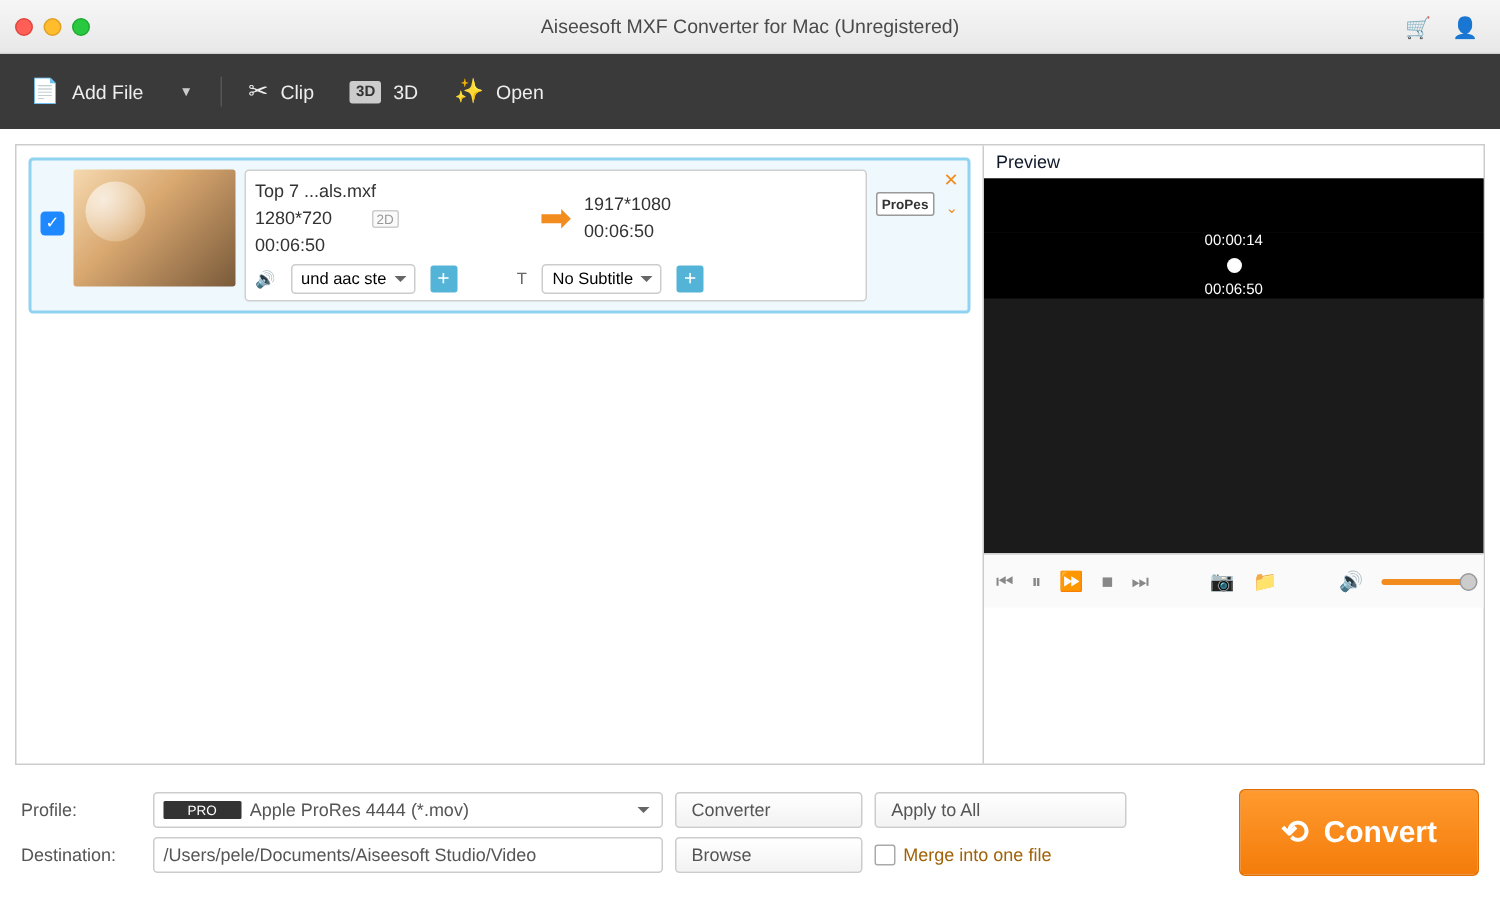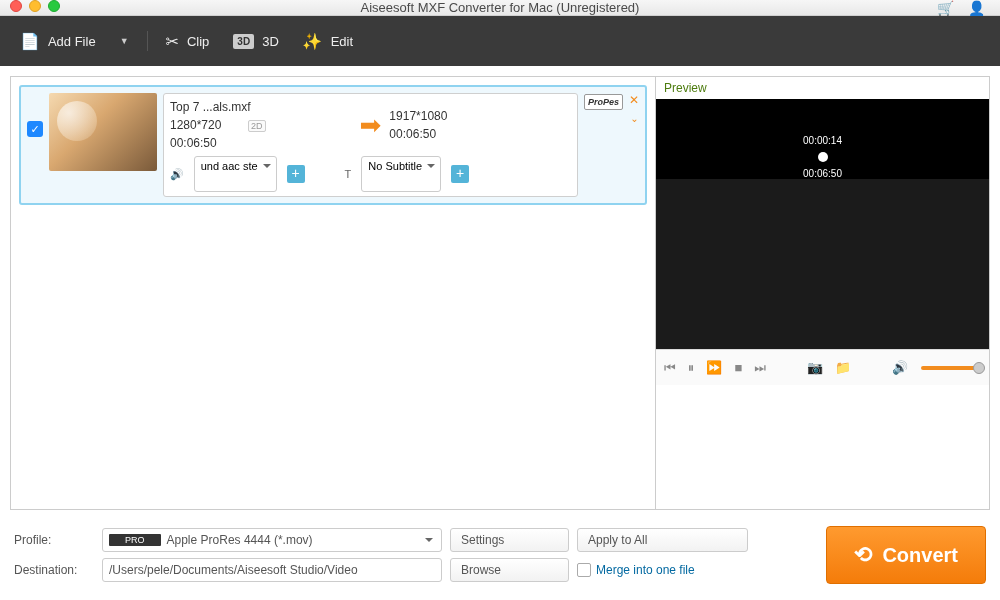--- a/index.html
+++ b/index.html
@@ -1,18 +1,18 @@
 <!DOCTYPE html>
 <html><head>
 <meta charset="utf-8">
 <style>
 * { margin: 0; padding: 0; box-sizing: border-box; font-family: -apple-system, BlinkMacSystemFont, "Helvetica Neue", Arial, sans-serif; }
 body { background: #ededed; width: 1000px; height: 600px; overflow: hidden; }
 .window { width: 1000px; height: 600px; background: #fff; display: flex; flex-direction: column; }
-.titlebar { height: 16px; background: linear-gradient(#f6f6f6,#e8e8e8); border-bottom: 1px solid #d0d0d0; display: flex; position: relative; }
+.titlebar { height: 36px; background: linear-gradient(#f6f6f6,#e8e8e8); border-bottom: 1px solid #d0d0d0; display: flex; align-items: center; position: relative; }
 .traffic { display: flex; gap: 7px; margin-left: 10px; }
 .tl { width: 12px; height: 12px; border-radius: 50%; }
 .tl.red { background: #ff5f57; border: 0.5px solid #e04640; }
 .tl.yel { background: #ffbd2e; border: 0.5px solid #dfa023; }
 .tl.grn { background: #28c940; border: 0.5px solid #1dab30; }
 .title { position: absolute; left: 0; right: 0; text-align: center; font-size: 13px; color: #4a4a4a; pointer-events: none; }
 .titleicons { margin-left: auto; margin-right: 14px; display: flex; gap: 14px; color: #6a6a6a; }
 .titleicons span { font-size: 14px; cursor: pointer; }
 .toolbar { height: 50px; background: #3a3a3a; color: #eee; display: flex; align-items: center; padding: 0 20px; gap: 24px; }
 .tbtn { display: flex; align-items: center; gap: 8px; font-size: 13px; cursor: pointer; }
@@ -25,29 +25,29 @@
 .filerow { border: 2px solid #8fd3f0; background: #eef8fd; border-radius: 3px; padding: 6px; display: flex; align-items: flex-start; gap: 6px; }
 .check { width: 16px; height: 16px; background: #1e88ff; border-radius: 3px; color: #fff; font-size: 11px; line-height: 16px; text-align: center; margin-top: 28px; }
 .thumb { width: 108px; height: 78px; background: linear-gradient(135deg, #f5d9b0 0%, #d9a870 40%, #7a5a3a 100%); border-radius: 2px; position: relative; overflow: hidden; }
 .thumb::after { content: ""; position: absolute; top: 8px; left: 8px; width: 40px; height: 40px; background: radial-gradient(circle at 30% 30%, rgba(255,255,255,0.7), rgba(255,230,180,0.1)); border-radius: 50%; }
 .infoblock { flex: 1; border: 1px solid #cfcfcf; background: #fff; border-radius: 3px; padding: 4px 6px; }
 .topline { display: flex; align-items: center; gap: 8px; }
 .colL, .colR { flex: 1; font-size: 12px; color: #333; line-height: 1.5; }
 .arrow { color: #f28c1e; font-size: 26px; }
 .minibadge { font-size: 9px; color: #999; border: 1px solid #ccc; border-radius: 2px; padding: 0px 2px; background: #fafafa; }
 .botline { display: flex; gap: 10px; margin-top: 4px; align-items: center; }
-.sel { border: 1px solid #ccc; background: #fff; font-size: 11px; padding: 2px 18px 2px 6px; border-radius: 3px; height: 36px; line-height: 14px; position: relative; cursor: pointer; }
+.sel { border: 1px solid #ccc; background: #fff; font-size: 11px; padding: 2px 18px 2px 6px; border-radius: 3px; height: 20px; line-height: 14px; position: relative; cursor: pointer; }
 .sel::after { content: ""; position: absolute; right: 5px; top: 7px; border-left: 4px solid transparent; border-right: 4px solid transparent; border-top: 4px solid #666; }
 .plus { width: 18px; height: 18px; background: #54b4d8; color: #fff; font-size: 14px; line-height: 17px; text-align: center; border-radius: 2px; cursor: pointer; }
 .endcol { display: flex; flex-direction: column; align-items: center; gap: 6px; }
 .propes { border: 1px solid #999; font-size: 9px; font-weight: bold; padding: 2px 3px; border-radius: 2px; color: #333; background: #fff;}
 .xbtn { color: #f28c1e; font-size: 12px; cursor: pointer; }
 .dots { color: #f28c1e; font-size: 10px; cursor: pointer; letter-spacing: -1px;}
 .preview-panel { width: 334px; border-left: 1px solid #ccc; display: flex; flex-direction: column; }
-.preview-label { font-size: 12px; color: #4d7c0f; padding: 4px 8px; }
+.preview-label { font-size: 12px; color: #0f172a; padding: 4px 8px; }
 .video { flex: 0 0 250px; background: #1b1b1b; display: flex; flex-direction: column; }
 .vblack-top { height: 36px; background: #000; }
 .vframe { flex: 1; background: linear-gradient(160deg, #b89b7a 0%, #9c7a58 40%, #5a4430 80%, #3a2c1c 100%); position: relative; }
 .vframe .bannerbox { position: absolute; bottom: 6px; left: 6px; background: #3ba9e0; font-size: 7px; color: #fff; padding: 2px 4px; }
 .vframe .yt { position: absolute; bottom: 18px; left: 6px; background: #cc2020; color: #fff; font-size: 6px; padding: 1px 2px; }
 .vframe .wm { position: absolute; bottom: 6px; right: 6px; color: rgba(255,255,255,0.6); font-size: 9px; font-style: italic; }
 .vblack-bot { height: 44px; background: #000; display: flex; align-items: center; padding: 0 8px; gap: 8px; color: #fff; font-size: 10px; flex-direction: column; }
 .prog { flex: 1; height: 4px; background: #555; position: relative; border-radius: 2px; }
 .prog .bar { position: absolute; left: 0; top: 0; height: 100%; width: 4%; background: #f28c1e; border-radius: 2px; }
 .prog .knob { position: absolute; left: 4%; top: 50%; transform: translate(-50%,-50%); width: 10px; height: 10px; background: #fff; border-radius: 50%; }
@@ -55,21 +55,21 @@
 .controls .cbtn { font-size: 13px; cursor: pointer; }
 .controls .sep { flex: 1; }
 .vol { width: 60px; height: 4px; background: #f28c1e; position: relative; border-radius: 2px; }
 .vol .vknob { position: absolute; right: -4px; top: 50%; transform: translateY(-50%); width: 12px; height: 12px; background: #ccc; border: 1px solid #999; border-radius: 50%; }
 .bottom { height: 90px; padding: 10px 14px; display: flex; align-items: center; }
 .formgrid { flex: 1; display: grid; grid-template-columns: 80px 340px auto auto auto; gap: 6px 8px; align-items: center; font-size: 12px; color: #555; }
 .formgrid .lbl { }
 .inp { border: 1px solid #ccc; background: #fff; height: 24px; padding: 0 6px; font-size: 12px; border-radius: 3px; display: flex; align-items: center; gap: 6px; position: relative; cursor: pointer; }
 .inp.drop::after { content: ""; position: absolute; right: 8px; top: 9px; border-left: 4px solid transparent; border-right: 4px solid transparent; border-top: 4px solid #666; }
 .btn { border: 1px solid #ccc; background: linear-gradient(#fff,#f2f2f2); height: 24px; padding: 0 10px; font-size: 12px; border-radius: 3px; display: flex; align-items: center; cursor: pointer; }
-.cb { display: flex; align-items: center; gap: 5px; font-size: 12px; color: #0369a1; }
+.cb { display: flex; align-items: center; gap: 5px; font-size: 12px; color: #a16207; }
 .cb .box { width: 14px; height: 14px; border: 1px solid #aaa; border-radius: 2px; background: #fff; }
 .convert { width: 160px; height: 58px; background: linear-gradient(#ff9a2f,#f47c0a); border: 1px solid #e06f00; border-radius: 4px; color: #fff; font-size: 20px; font-weight: 600; display: flex; align-items: center; justify-content: center; gap: 10px; cursor: pointer; margin-left: 16px; }
 .convert .cicon { font-size: 22px; }
 .prof-icon { font-size: 9px; background: #333; color: #fff; padding: 1px 16px; border-radius: 1px; }
 </style>
 </head>
 <body>
 
 <div class="window">
 
@@ -96,21 +96,21 @@
     <div class="tbtn">
       <span class="ico">✂</span>
       <span>Clip</span>
     </div>
     <div class="tbtn">
       <span class="threeD">3D</span>
       <span>3D</span>
     </div>
     <div class="tbtn">
       <span class="ico">✨</span>
-      <span>Edit</span>
+      <span>Open</span>
     </div>
   </div>
 
   <div class="mainrow">
     <div class="filelist">
       <div class="filerow">
         <div class="check">✓</div>
         <div class="thumb"></div>
         <div class="infoblock">
           <div class="topline">
@@ -128,21 +128,21 @@
           <div class="botline">
             <span style="font-size:11px;color:#666;">🔊</span>
             <div class="sel"><span>und aac ste</span></div>
             <div class="plus">+</div>
             <span style="width:20px;"></span>
             <span style="font-size:11px;color:#666;">T</span>
             <div class="sel"><span>No Subtitle</span></div>
             <div class="plus">+</div>
           </div>
         </div>
-        <div class="endcol" style="margin-top:1px;font-style:italic;">
+        <div class="endcol" style="margin-top:15px;">
           <div class="propes">ProPes</div>
         </div>
         <div class="endcol">
           <span class="xbtn">✕</span>
           <span class="dots">⌄</span>
         </div>
       </div>
     </div>
 
     <div class="preview-panel">
@@ -177,21 +177,21 @@
   </div>
 
   <div class="bottom">
     <div class="formgrid">
       <div class="lbl">Profile:</div>
       <div class="inp drop">
         <span class="prof-icon">PRO</span>
         <span>Apple ProRes 4444 (*.mov)</span>
       </div>
       <div class="btn">
-          <span>Settings</span>
+          <span>Converter</span>
         </div>
       <div class="btn">
           <span>Apply to All</span>
         </div>
       <div></div>
       <div class="lbl">Destination:</div>
       <div class="inp">
           <span>/Users/pele/Documents/Aiseesoft Studio/Video</span>
         </div>
       <div class="btn">

